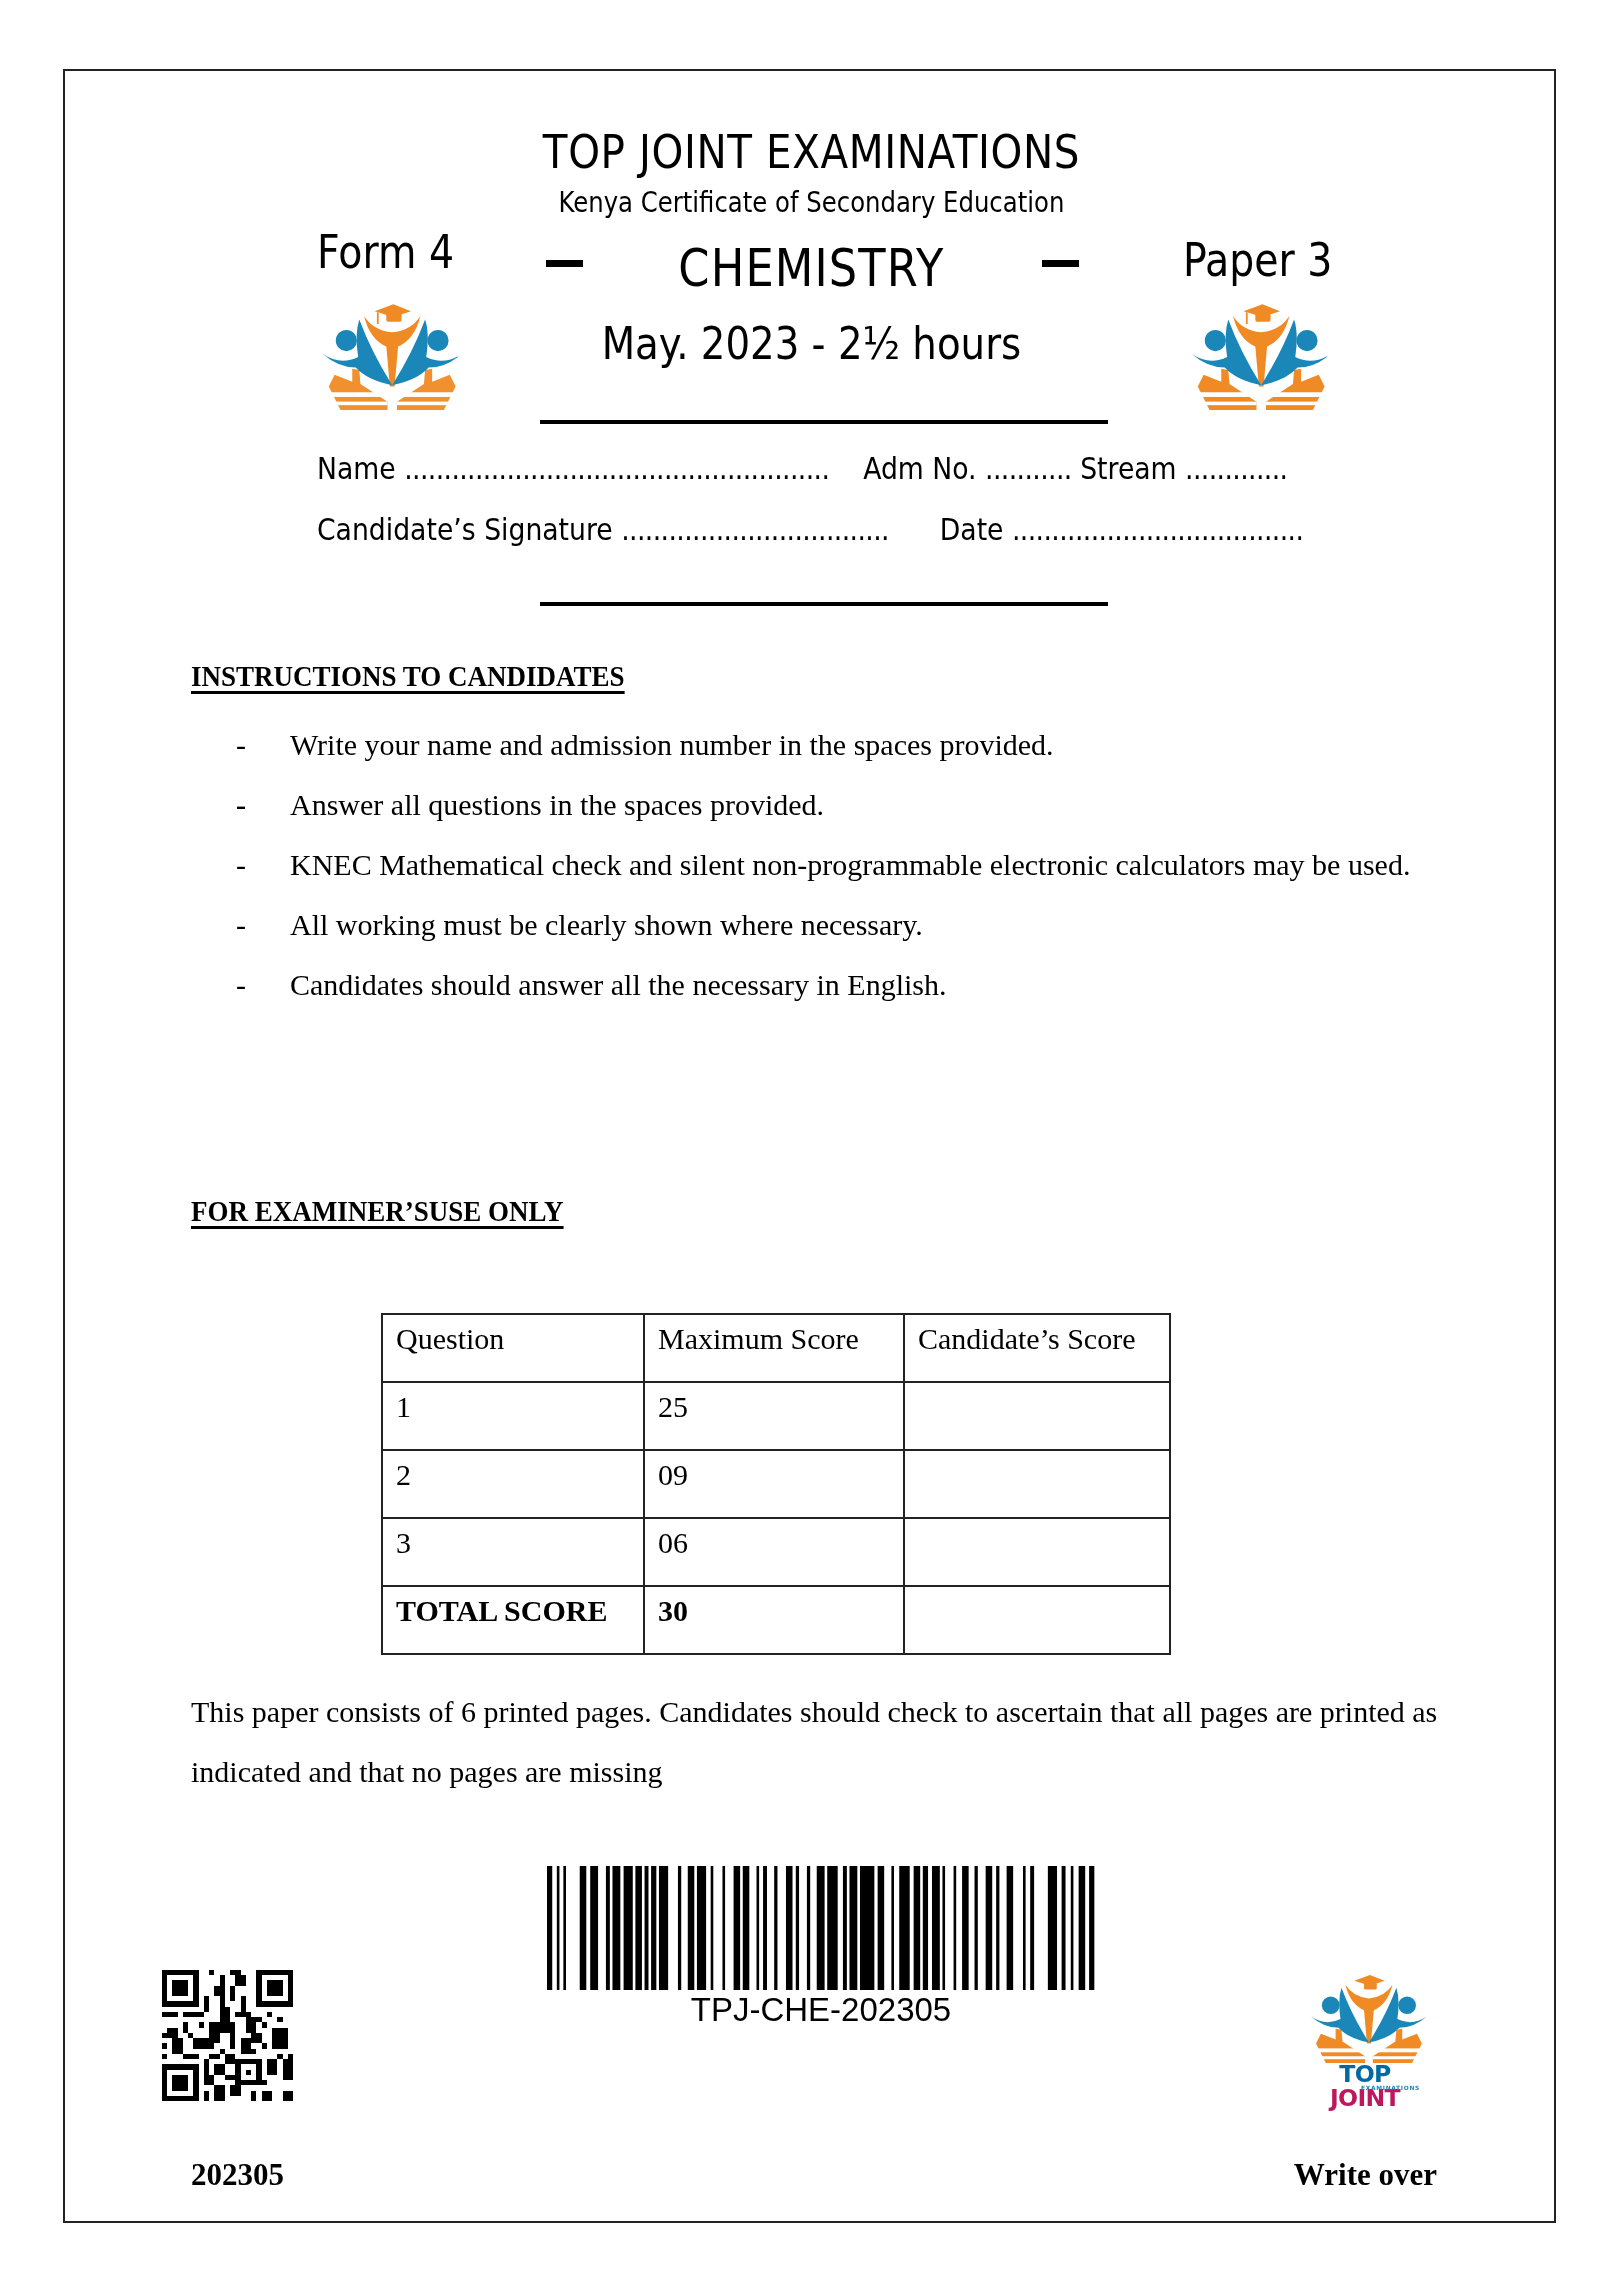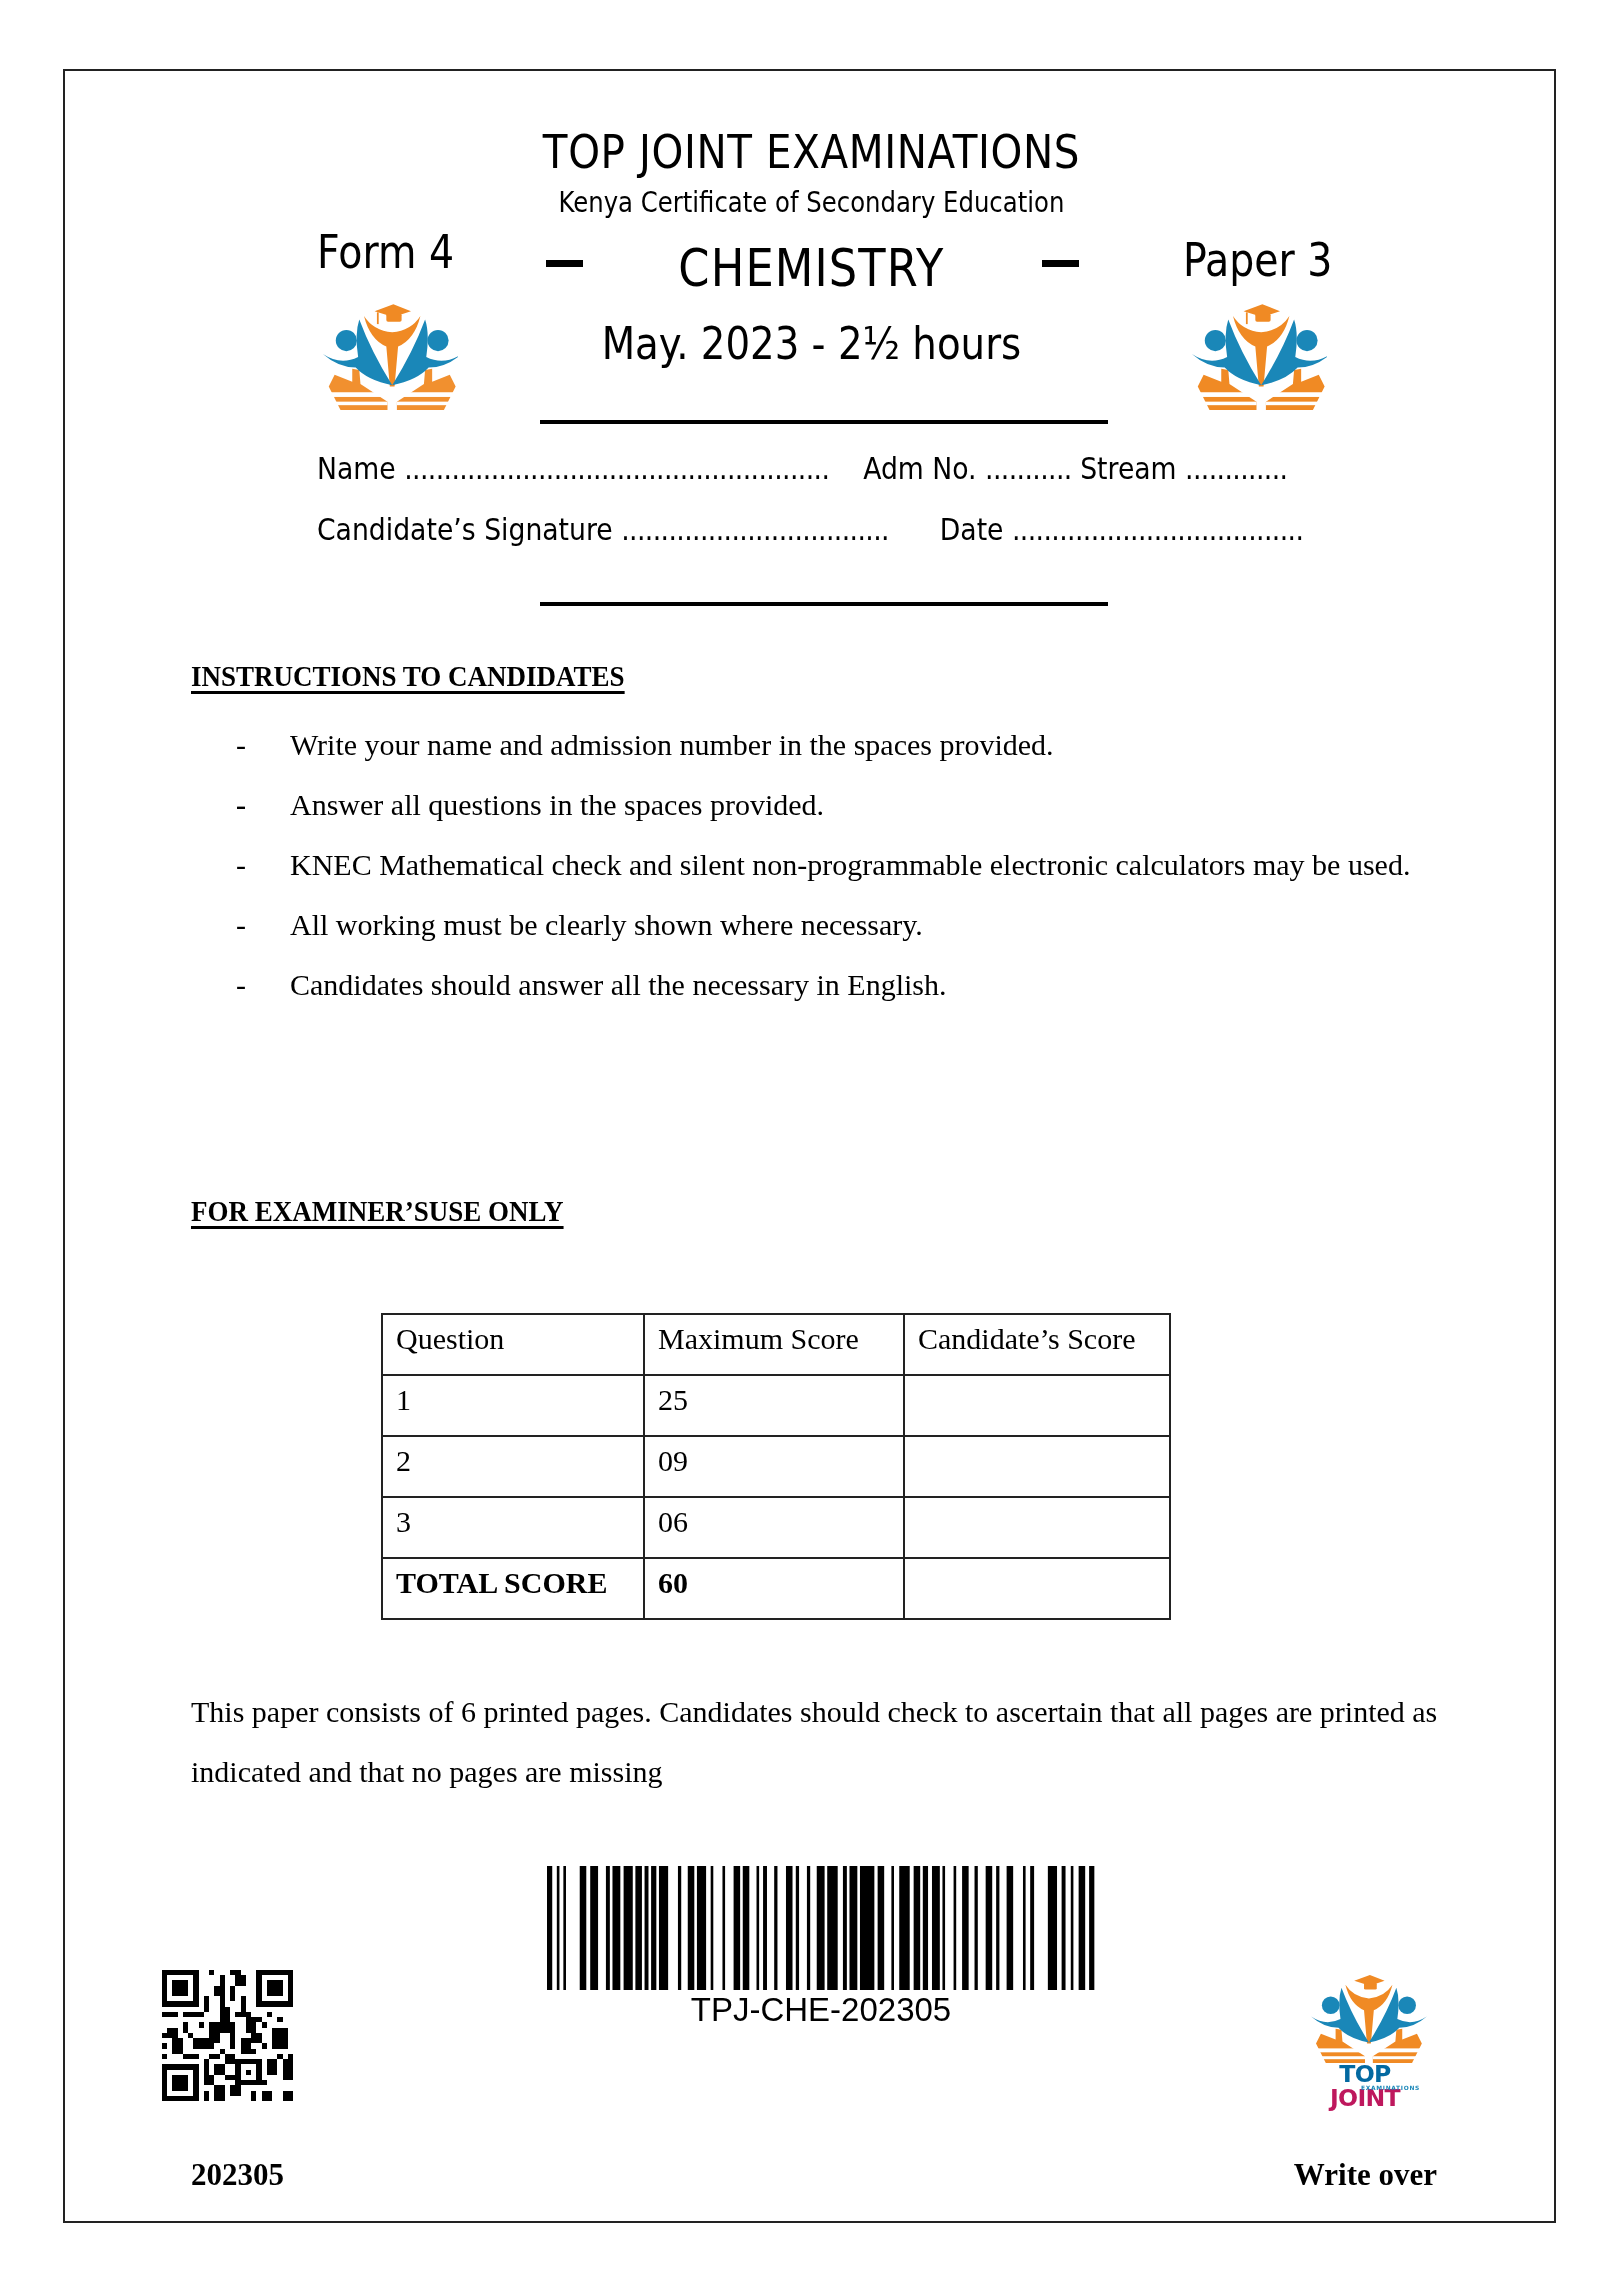--- a/index.html
+++ b/index.html
@@ -41,21 +41,21 @@
   .section-head { left: 191px; font-size: 30px; font-weight: bold; text-decoration: underline;
     text-decoration-thickness: 2.6px; text-underline-offset: 5.2px; line-height: 1; transform: scaleX(0.9); transform-origin: 0 0; white-space: nowrap; }
   .instr-head { top: 661px; }
   .exam-head { top: 1196px; }
   .instr-list { left: 236px; top: 715px; width: 1230px; margin: 0; padding: 0; list-style: none; }
   .instr-item { position: relative; font-size: 30px; line-height: 60px; padding-left: 54px; }
   .instr-dash { position: absolute; left: 0; top: 0; }
 
   
   .score-table { left: 381px; top: 1313px; border-collapse: collapse; font-size: 30px; }
-  .score-table td { border: 2px solid #222; height: 61px; vertical-align: top; padding: 6.5px 13px 0 13px; box-sizing: border-box; line-height: 1.1; }
+  .score-table td { border: 2px solid #222; height: 68px; vertical-align: top; padding: 6.5px 13px 0 13px; box-sizing: border-box; line-height: 1.1; }
   .score-table td.c1 { width: 262px; }
   .score-table td.c2 { width: 260px; }
   .score-table td.c3 { width: 266px; margin-left: 20px; }
   .bold { font-weight: bold; }
 
   .note { left: 191px; top: 1682px; width: 1283px; font-size: 30px; line-height: 60px; }
 
   
   .barcode { left: 547px; top: 1866px; width: 548px; height: 124px; }
   .barcode-label { left: 547px; width: 548px; top: 1993px; text-align: center; font-size: 33px; line-height: 1; }
@@ -169,21 +169,21 @@
     <td class="c2">09</td>
     <td class="c3"></td>
   </tr>
   <tr>
     <td class="c1">3</td>
     <td class="c2">06</td>
     <td class="c3"></td>
   </tr>
   <tr>
     <td class="c1 bold">TOTAL SCORE</td>
-    <td class="c2 bold">60</td>
+    <td class="c2 bold">30</td>
     <td class="c3"></td>
   </tr>
 </tbody>
   </table>
 
 <div class="abs note serif">This paper consists of 6 printed pages. Candidates should check to ascertain that all pages are printed as indicated and that no pages are missing</div>
 
 <svg class="abs barcode" viewBox="0 0 837 190" preserveAspectRatio="none">
   <g fill="#000">
     <rect x="0" y="0" width="8" height="190"></rect>

